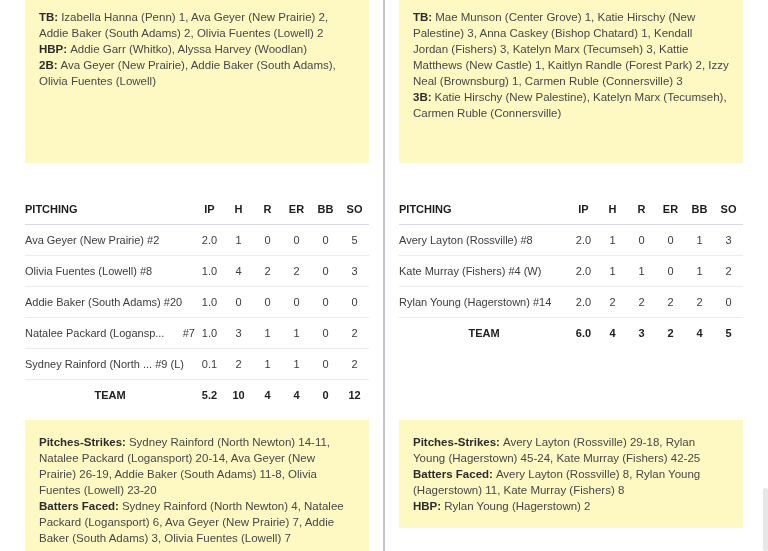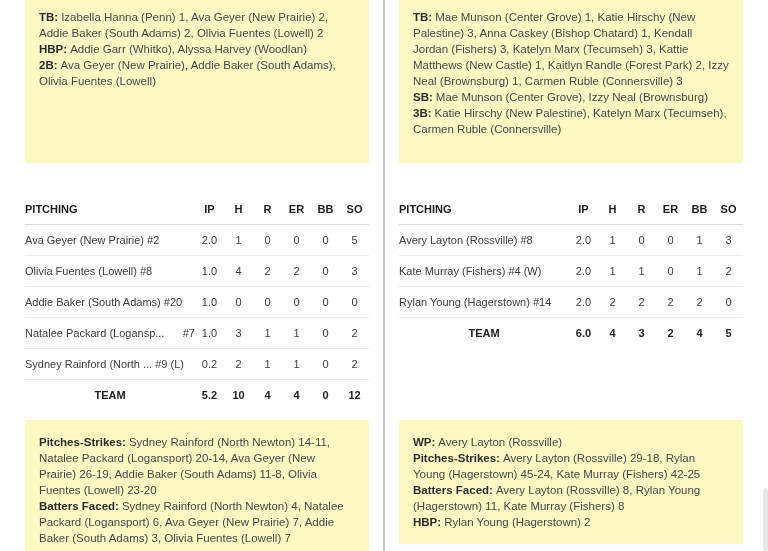--- a/index.html
+++ b/index.html
@@ -46,21 +46,20 @@
 <div class="layout">
 
   <section class="note-box top">
     <p class="note"><b class="lbl">TB:</b><span>Izabella Hanna (Penn) 1, Ava Geyer (New Prairie) 2, Addie Baker (South Adams) 2, Olivia Fuentes (Lowell) 2</span></p>
     <p class="note"><b class="lbl">HBP:</b><span>Addie Garr (Whitko), Alyssa Harvey (Woodlan)</span></p>
     <p class="note"><b class="lbl">2B:</b><span>Ava Geyer (New Prairie), Addie Baker (South Adams), Olivia Fuentes (Lowell)</span></p>
   </section>
 
   <section class="note-box top">
     <p class="note"><b class="lbl">TB:</b><span>Mae Munson (Center Grove) 1, Katie Hirschy (New Palestine) 3, Anna Caskey (Bishop Chatard) 1, Kendall Jordan (Fishers) 3, Katelyn Marx (Tecumseh) 3, Kattie Matthews (New Castle) 1, Kaitlyn Randle (Forest Park) 2, Izzy Neal (Brownsburg) 1, Carmen Ruble (Connersville) 3</span></p>
-    <p class="note"><b class="lbl">SB:</b><span>Mae Munson (Center Grove), Izzy Neal (Brownsburg)</span></p>
     <p class="note"><b class="lbl">3B:</b><span>Katie Hirschy (New Palestine), Katelyn Marx (Tecumseh), Carmen Ruble (Connersville)</span></p>
   </section>
 
   <div class="tablewrap">
     <table>
       <colgroup>
           <col class="namecol">
           <col class="numcol">
           <col class="numcol">
           <col class="numcol">
@@ -136,21 +135,21 @@
           <td class="num">0</td>
           <td class="num">2</td>
         </tr>
         <tr>
           <td class="name">
               <div class="namerow">
                 <span>Sydney Rainford (North ... #9 (L)</span>
                 <span></span>
               </div>
             </td>
-          <td class="num">0.2</td>
+          <td class="num">0.1</td>
           <td class="num">2</td>
           <td class="num">1</td>
           <td class="num">1</td>
           <td class="num">0</td>
           <td class="num">2</td>
         </tr>
         <tr class="team">
           <td class="name">TEAM</td>
           <td class="num">5.2</td>
           <td class="num">10</td>
@@ -240,21 +239,20 @@
       </tbody>
     </table>
   </div>
 
   <section class="note-box bottom">
     <p class="note"><b class="lbl">Pitches-Strikes:</b><span>Sydney Rainford (North Newton) 14-11, Natalee Packard (Logansport) 20-14, Ava Geyer (New Prairie) 26-19, Addie Baker (South Adams) 11-8, Olivia Fuentes (Lowell) 23-20</span></p>
     <p class="note"><b class="lbl">Batters Faced:</b><span>Sydney Rainford (North Newton) 4, Natalee Packard (Logansport) 6, Ava Geyer (New Prairie) 7, Addie Baker (South Adams) 3, Olivia Fuentes (Lowell) 7</span></p>
   </section>
 
   <section class="note-box bottom">
-    <p class="note"><b class="lbl">WP:</b><span>Avery Layton (Rossville)</span></p>
     <p class="note"><b class="lbl">Pitches-Strikes:</b><span>Avery Layton (Rossville) 29-18, Rylan Young (Hagerstown) 45-24, Kate Murray (Fishers) 42-25</span></p>
     <p class="note"><b class="lbl">Batters Faced:</b><span>Avery Layton (Rossville) 8, Rylan Young (Hagerstown) 11, Kate Murray (Fishers) 8</span></p>
     <p class="note"><b class="lbl">HBP:</b><span>Rylan Young (Hagerstown) 2</span></p>
   </section>
 
 </div>
 
 <div class="divider"></div>
 <div class="scroll-thumb"></div>
 

